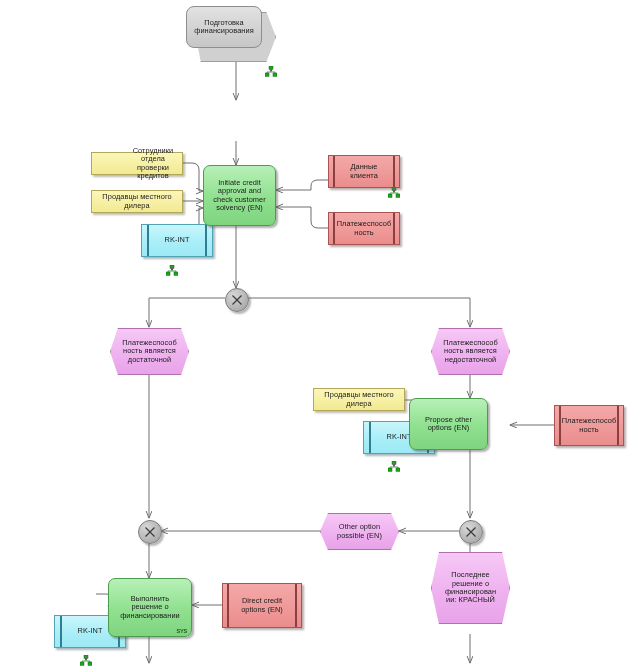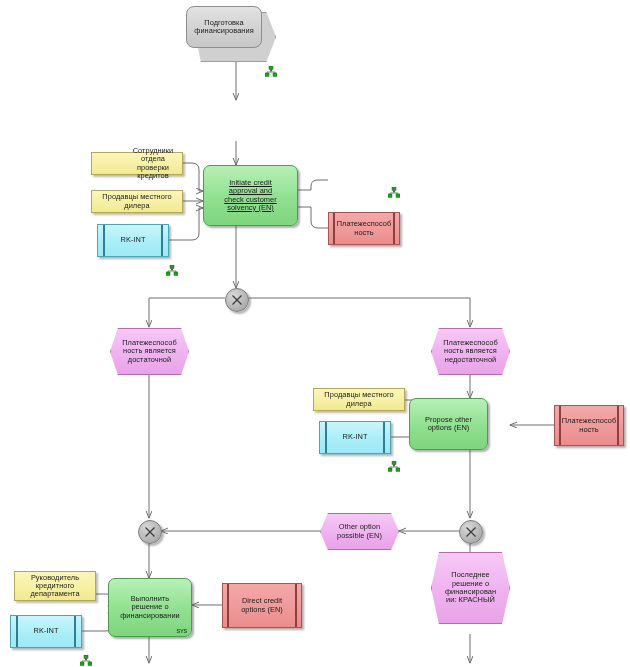--- a/index.html
+++ b/index.html
@@ -78,20 +78,21 @@
     border-right: 1px solid #8b3f3f;
   }
   .data::before { left: 4px; }
   .data::after  { right: 4px; }
 
   
   .sys {
     background: linear-gradient(180deg,#c9f6fb 0%, #a9eef8 55%, #9ce9f5 100%);
     border: 1px solid #4fa3b5;
     box-shadow: 2px 2px 2px rgba(70,95,105,.45);
+    margin-left: 44px;
   }
   .sys::before, .sys::after {
     content: "";
     position: absolute;
     top: 0; bottom: 0;
     width: 0;
     border-left: 1px solid #2f7e92;
     border-right: 1px solid #2f7e92;
   }
   .sys::before { left: 5px; }
@@ -238,27 +239,31 @@
   <span class="tree-icon" style="left:166px; top:262px;">
     <svg width="12" height="11" viewBox="0 0 12 11">
       <rect x="4" y="0" width="4" height="3.4" fill="#21a021" stroke="#0d6d0d" stroke-width=".5"></rect>
       <rect x="5" y="3" width="2" height="2" fill="#cc22cc"></rect>
       <path d="M6,3.4 L6,6 M2,6 L10,6 M2,6 L2,7.4 M10,6 L10,7.4" stroke="#0d6d0d" stroke-width=".7" fill="none"></path>
       <rect x="0" y="7" width="4" height="3.4" fill="#21a021" stroke="#0d6d0d" stroke-width=".5"></rect>
       <rect x="8" y="7" width="4" height="3.4" fill="#21a021" stroke="#0d6d0d" stroke-width=".5"></rect>
     </svg>
   </span>
 
-  <div class="node func" style="left:203px; top:165px; width:95px; height:61px;text-decoration:underline;">
+  <div class="node func" style="left:203px; top:165px; width:73px; height:61px;">
     <span class="lbl">Initiate credit
 approval and
 check customer
 solvency (EN)</span>
   </div>
 
+  <div class="node data" style="left:328px; top:155px; width:72px; height:33px;">
+    <span class="lbl">Данные
+клиента</span>
+  </div>
   <span class="tree-icon" style="left:388px; top:184px;">
     <svg width="12" height="11" viewBox="0 0 12 11">
       <rect x="4" y="0" width="4" height="3.4" fill="#21a021" stroke="#0d6d0d" stroke-width=".5"></rect>
       <rect x="5" y="3" width="2" height="2" fill="#cc22cc"></rect>
       <path d="M6,3.4 L6,6 M2,6 L10,6 M2,6 L2,7.4 M10,6 L10,7.4" stroke="#0d6d0d" stroke-width=".7" fill="none"></path>
       <rect x="0" y="7" width="4" height="3.4" fill="#21a021" stroke="#0d6d0d" stroke-width=".5"></rect>
       <rect x="8" y="7" width="4" height="3.4" fill="#21a021" stroke="#0d6d0d" stroke-width=".5"></rect>
     </svg>
   </span>
 
@@ -323,25 +328,20 @@
     <span class="lbl">Other option
 possible (EN)</span>
   </div>
 
   <div class="gateway" style="left:459px; top:520px;">
     <svg width="22" height="22" viewBox="0 0 22 22">
       <path d="M6.5,6.5 L15.5,15.5 M15.5,6.5 L6.5,15.5" stroke="#3c3c3c" stroke-width="1.3" fill="none"></path>
     </svg>
   </div>
 
-  <div class="node org" style="left:14px; top:571px; width:82px; height:30px;">
-    <span class="lbl">Руководитель
-кредитного
-департамента</span>
-  </div>
 
   <div class="node sys" style="left:10px; top:615px; width:72px; height:33px;">
     <span class="lbl">RK-INT</span>
   </div>
   <span class="tree-icon" style="left:80px; top:652px;">
     <svg width="12" height="11" viewBox="0 0 12 11">
       <rect x="4" y="0" width="4" height="3.4" fill="#21a021" stroke="#0d6d0d" stroke-width=".5"></rect>
       <rect x="5" y="3" width="2" height="2" fill="#cc22cc"></rect>
       <path d="M6,3.4 L6,6 M2,6 L10,6 M2,6 L2,7.4 M10,6 L10,7.4" stroke="#0d6d0d" stroke-width=".7" fill="none"></path>
       <rect x="0" y="7" width="4" height="3.4" fill="#21a021" stroke="#0d6d0d" stroke-width=".5"></rect>

